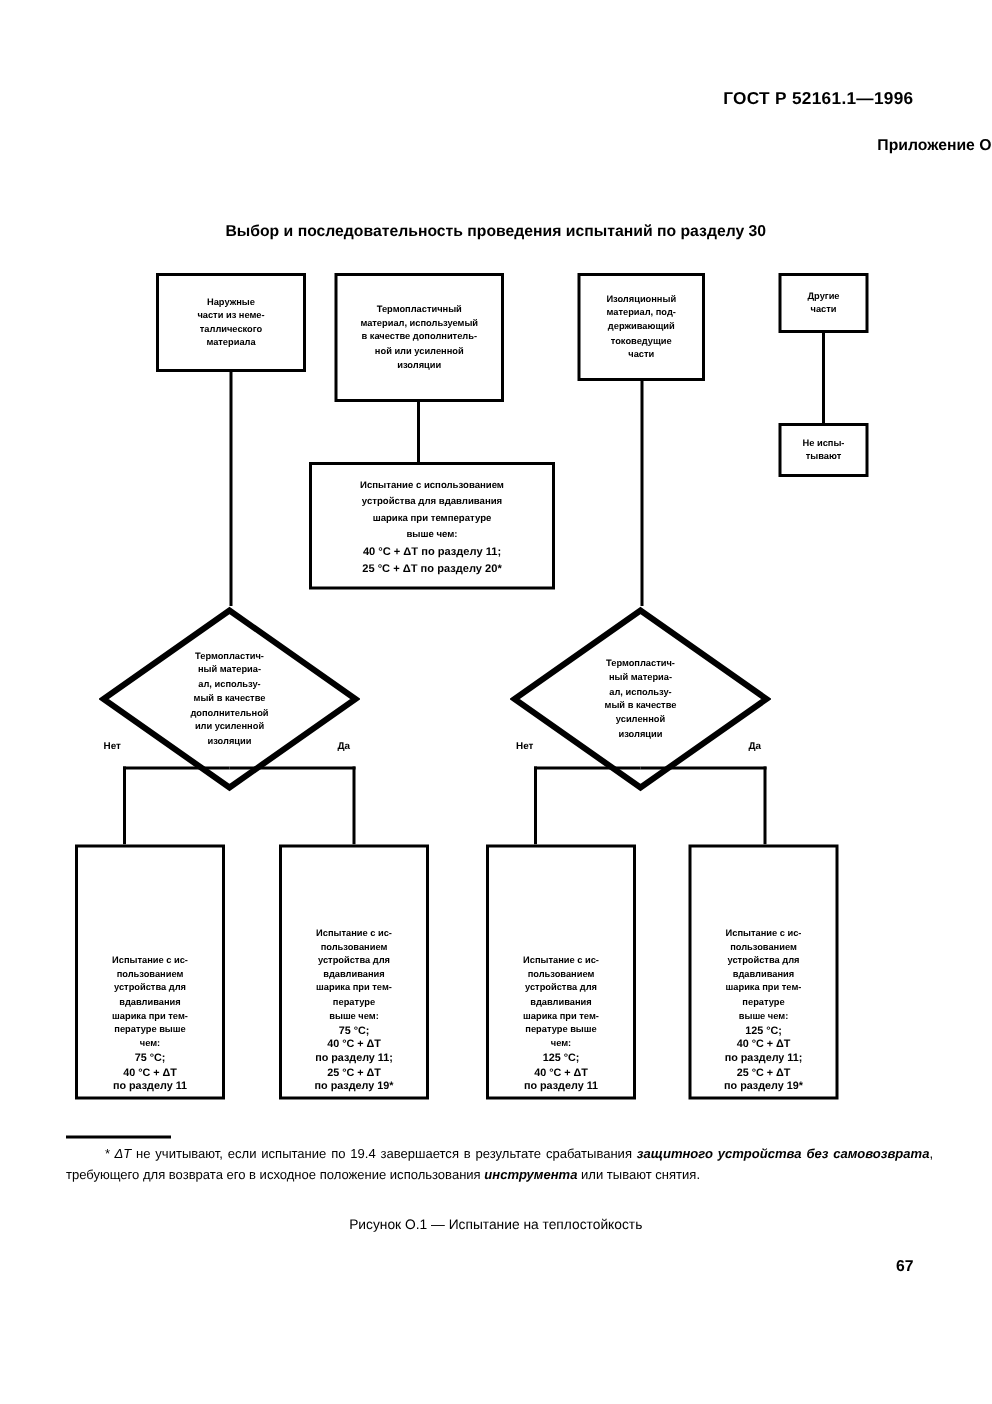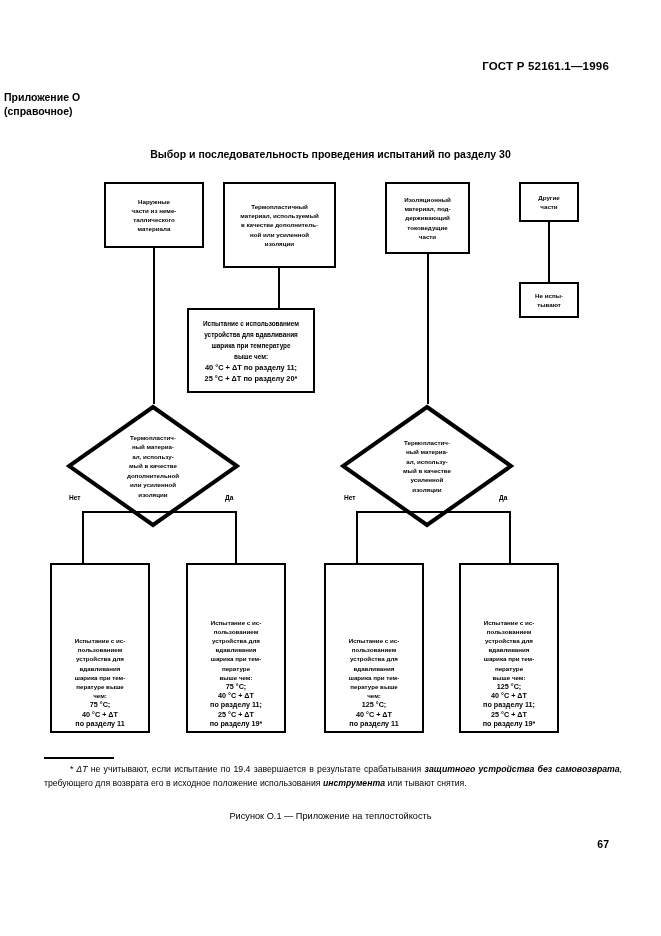--- a/index.html
+++ b/index.html
@@ -24,21 +24,21 @@
     font-size: 11.5px;
     font-weight: bold;
     letter-spacing: 0.2px;
   }
 
   .appendix-title {
     position: absolute;
     top: 90px;
     left: 0;
     width: 661px;
-    text-align: left;
+    text-align: right;
     font-size: 10.5px;
     font-weight: bold;
     line-height: 14px;
     padding-left: 4px;
     box-sizing: border-box;
   }
   .appendix-title .sub { font-weight: bold; }
 
   .section-title {
     position: absolute;
@@ -146,21 +146,20 @@
     font-weight: bold;
   }
 </style>
 </head>
 <body>
 
 <div class="doc-header">ГОСТ Р 52161.1—1996</div>
 
 <div class="appendix-title">
   <div>Приложение О</div>
-  <div class="sub">(справочное)</div>
 </div>
 
 <div class="section-title">Выбор и последовательность проведения испытаний по разделу 30</div>
 
 <div id="flow">
 
   <div class="node" style="left:104px; top:182px; width:100px; height:66px;">
     <div class="inner">
       <span class="ln">Наружные</span>
       <span class="ln">части из неме-</span>
@@ -200,21 +199,21 @@
 
   <div class="node" style="left:519px; top:282px; width:60px; height:36px;">
     <div class="inner">
       <span class="ln">Не испы-</span>
       <span class="ln">тывают</span>
     </div>
   </div>
 
   <div class="vline" style="left:278px; top:268px; height:40px;"></div>
 
-  <div class="node" style="left:187px; top:308px; width:128px; height:85px; font-size:6.4px; line-height:11px;align-items:center;">
+  <div class="node" style="left:206px; top:308px; width:164px; height:85px; font-size:6.4px; line-height:11px;align-items:center;">
     <div class="inner">
       <span class="ln">Испытание с использованием</span>
       <span class="ln">устройства для вдавливания</span>
       <span class="ln">шарика при температуре</span>
       <span class="ln">выше чем:</span>
       <span class="ln" style="font-size:7.4px;">40 °С + ΔТ по разделу 11;</span>
       <span class="ln" style="font-size:7.4px;">25 °С + ΔТ по разделу 20*</span>
     </div>
   </div>
 
@@ -339,15 +338,15 @@
 
 </div>
 
 <div class="footnote-rule"></div>
 <div class="footnote">
   <span class="ind">*</span><span class="i"> ΔТ </span><span>не учитывают, если испытание по 19.4 завершается в результате срабатывания </span><span class="b">защитного устройства</span>
   <span class="b">без самовозврата</span><span>, требующего для возврата его в исходное положение использования </span><span class="b">инструмента</span><span> или тывают</span>
   <span>снятия.</span>
 </div>
 
-<div class="figure-caption">Рисунок О.1 — Приложение на теплостойкость</div>
+<div class="figure-caption">Рисунок О.1 — Испытание на теплостойкость</div>
 
 <div class="page-number">67</div>
 
 </body></html>

